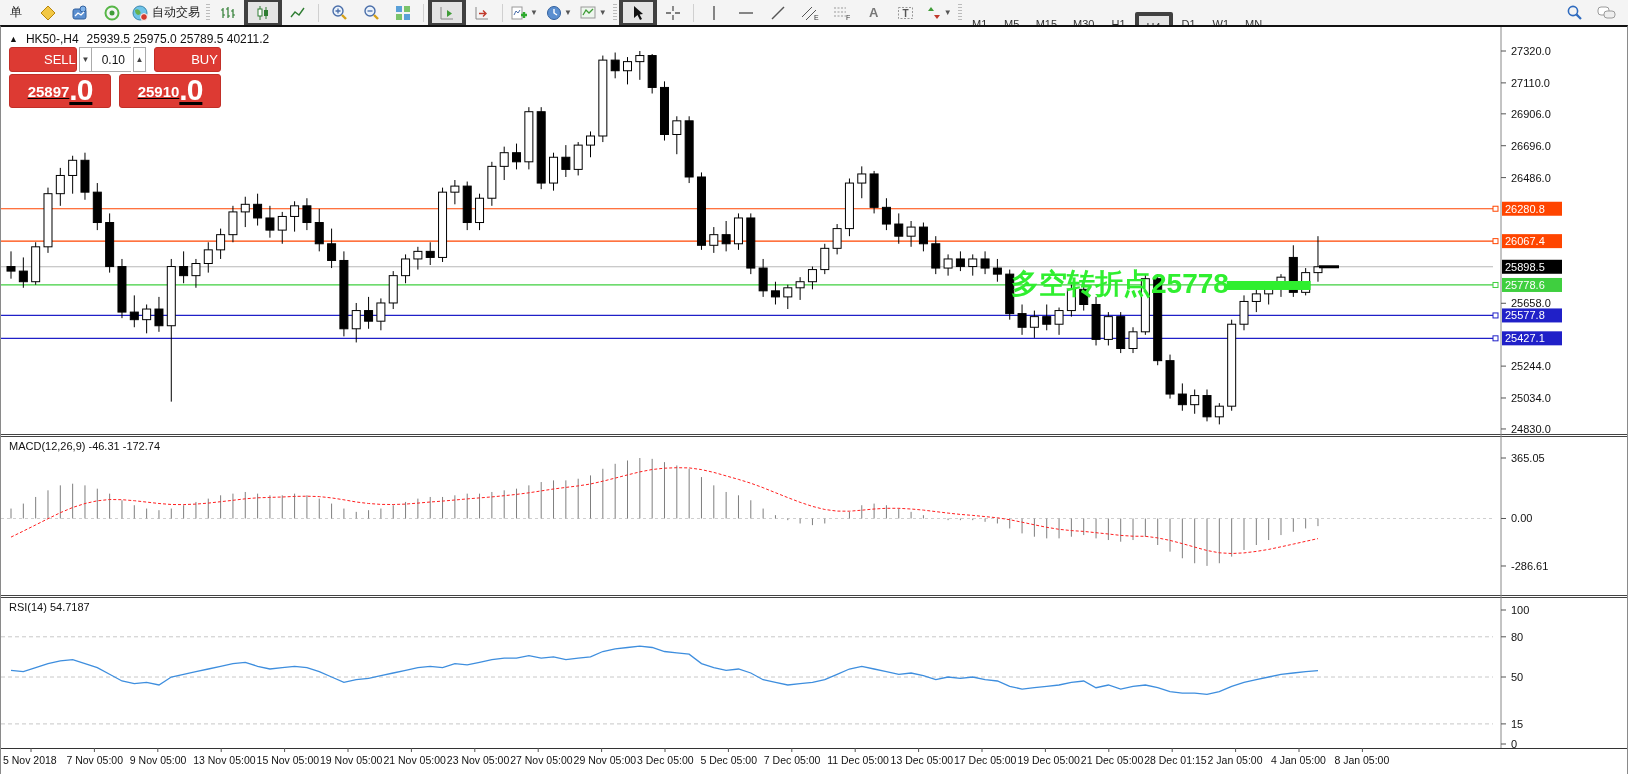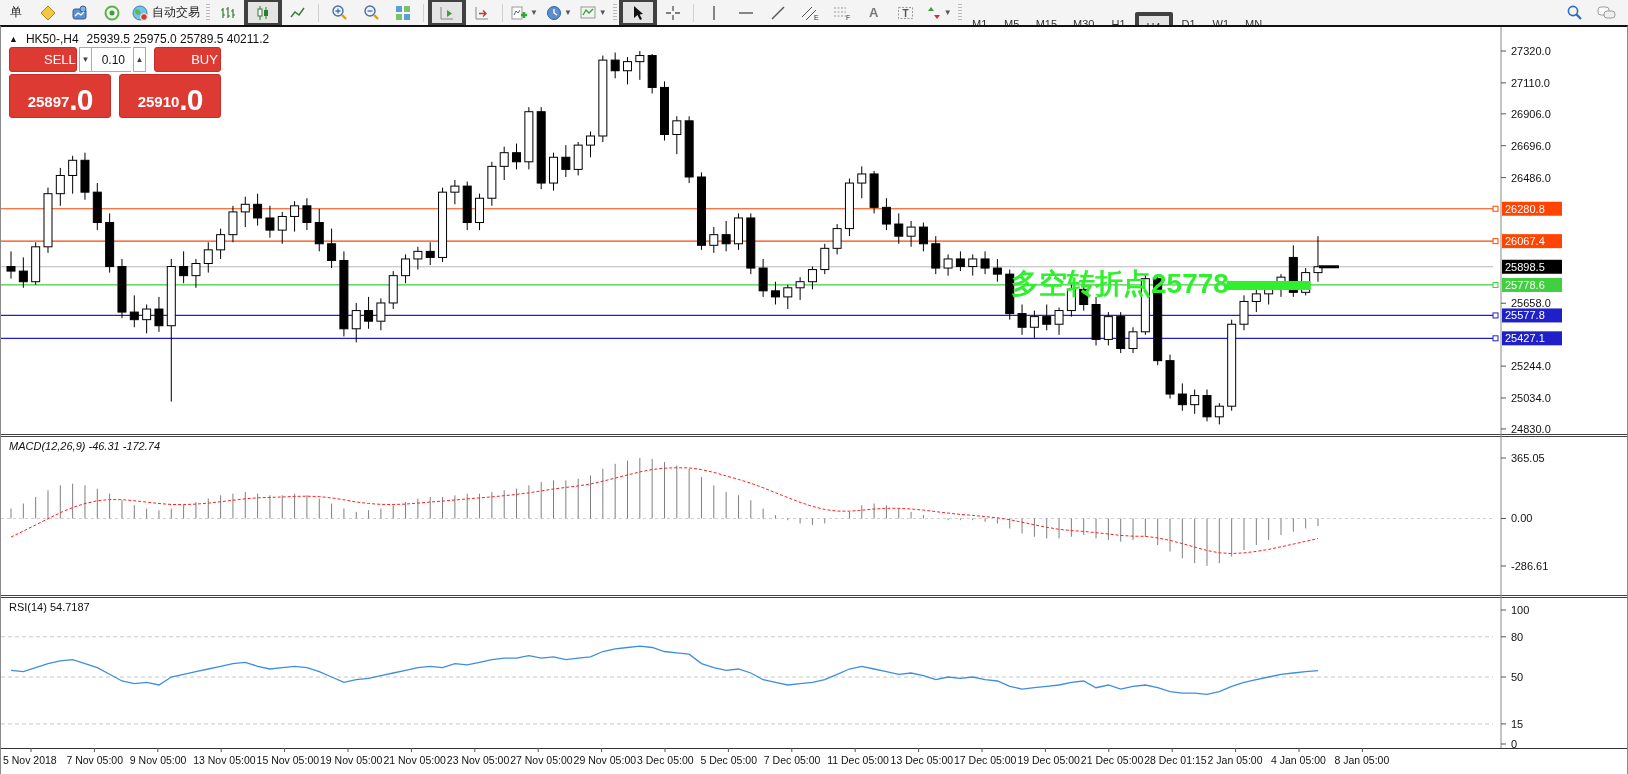--- a/index.html
+++ b/index.html
@@ -25,21 +25,21 @@
   #ocp{position:absolute;left:8px;top:20px;width:212px;}
   #ocp .row1{display:flex;height:25px;}
   .redbtn{background:#dd3a33;color:#fff;font-size:13px;display:flex;align-items:center;justify-content:center;
     border-radius:3px;border:1px solid #c22f28;}
   #sellbtn,#buybtn{width:56px;padding-left:34px;}
   .spin{width:20px;background:#fff;border:1px solid #ababab;display:flex;align-items:center;justify-content:center;
     font-size:8px;color:#444;margin-left:2px;}
   #volbox{width:60px;background:#fff;border:1px solid #ababab;border-left:none;border-right:none;
     font-size:12px;color:#111;display:flex;align-items:center;justify-content:flex-end;padding-right:6px;}
   #buybtn{margin-left:8px;}
-  #ocp .row2{display:flex;margin-top:2px;height:44px;gap:8px;}
+  #ocp .row2{display:flex;margin-top:2px;height:34px;gap:8px;text-decoration:underline;}
   .pricebox{flex:1;background:#dd3a33;border:1px solid #c22f28;border-radius:3px;color:#fff;
     display:flex;align-items:flex-end;justify-content:center;padding-bottom:2px;}
   .pmain{font-size:15px;font-weight:bold;line-height:26px;}
   .pbig{font-size:30px;font-weight:bold;line-height:30px;letter-spacing:-1px;}
   .indlabel{position:absolute;left:8px;font-size:11px;color:#111;}
 </style>
 </head>
 <body>
 <div id="app">
 
@@ -710,17 +710,17 @@
       <div class="pricebox">
         <span class="pmain">25897</span>
             <span class="pbig">.0</span>
       </div>
       <div class="pricebox">
         <span class="pmain">25910</span>
             <span class="pbig">.0</span>
       </div>
     </div>
   </div>
-  <div class="indlabel" style="top:413px;font-style:italic;">MACD(12,26,9) -46.31 -172.74</div>
+  <div class="indlabel" style="top:413px;">MACD(12,26,9) -46.31 -172.74</div>
   <div class="indlabel" style="top:574px;">RSI(14) 54.7187</div>
 </div>
 
 </div>
 
 </body></html>

